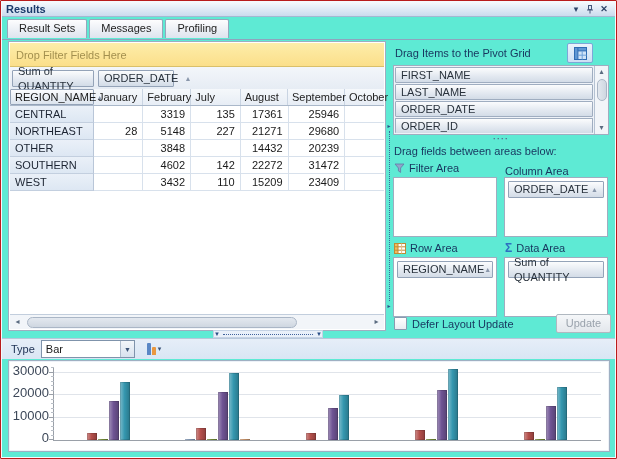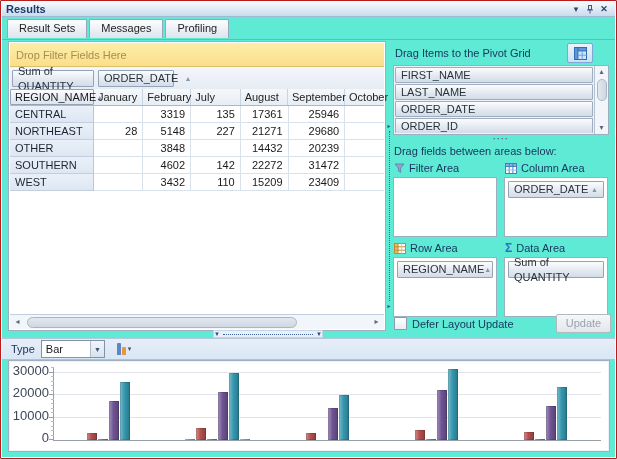--- a/index.html
+++ b/index.html
@@ -107,21 +107,21 @@
   .defer-lbl { color: #17355e; }
   .update-btn { position: absolute; right: 0; top: 0; width: 55px; height: 19px;
     background: linear-gradient(#f5f7f9, #e3e7ec); border: 1px solid #b0b8c0; border-radius: 2px;
     color: #9aa2ac; text-align: center; line-height: 17px; }
 
   
   .chart-toolbar { position: absolute; left: 1px; right: 1px; top: 337px; height: 21px;
     background: linear-gradient(#e6eef8, #d9e6f4); border-top: 1px solid #b7c7da;
     display: flex; align-items: center; padding-left: 9px; }
   .type-lbl { color: #1c2f52; margin-right: 6px; }
-  .combo { width: 64px; height: 18px; background: #fff; border: 1px solid #7f93ab;
+  .combo { width: 94px; height: 18px; background: #fff; border: 1px solid #7f93ab;
     display: flex; align-items: center; }
   .combo .val { flex: 1; padding-left: 4px; }
   .combo .drop { width: 14px; height: 100%; background: linear-gradient(#f2f6fa,#d8e2ee);
     border-left: 1px solid #aebccd; font-size: 7px; color: #3c5477; display: flex;
     align-items: center; justify-content: center; }
   .charttype-btn { margin-left: 8px; height: 18px; padding: 0 3px; display: flex; align-items: center;
     gap: 2px; border: 1px solid transparent; border-radius: 2px; }
   .mini-bar { width: 4px; border-radius: 1px 1px 0 0; align-self: flex-end; }
   .mini-bars { display: flex; gap: 1px; height: 12px; align-items: flex-end; }
   .charttype-btn .caret { font-size: 7px; color: #3c5477; }
@@ -279,21 +279,21 @@
     <div class="drag-hint">Drag fields between areas below:</div>
 
     <div class="area-label" style="left:1px; top:120px;">
       <svg width="11" height="11" viewBox="0 0 11 11">
           <path d="M1 1 h9 l-3.4 4 v4.4 l-2.2 -1.5 v-2.9 z" fill="#8fa6c9" stroke="#5f7aa6" stroke-width="0.8"></path>
         </svg>
       <span>Filter Area</span>
     </div>
     <div class="area-box" style="left:0; top:136px;"></div>
 
-    <div class="area-label" style="left:112px; top:120px;">
+    <div class="area-label" style="left:112px; top:120px;flex-direction:column;">
       <svg width="12" height="11" viewBox="0 0 12 11">
           <rect x="0.5" y="0.5" width="11" height="10" fill="#fff" stroke="#4a7ebb"></rect>
           <rect x="0.5" y="0.5" width="11" height="3" fill="#7fb2e5" stroke="#4a7ebb"></rect>
           <line x1="4.2" y1="0.5" x2="4.2" y2="10.5" stroke="#4a7ebb"></line>
           <line x1="7.9" y1="0.5" x2="7.9" y2="10.5" stroke="#4a7ebb"></line>
           <line x1="0.5" y1="7" x2="11.5" y2="7" stroke="#9cc1e8"></line>
         </svg>
       <span>Column Area</span>
     </div>
     <div class="area-box" style="left:111px; top:136px;">

